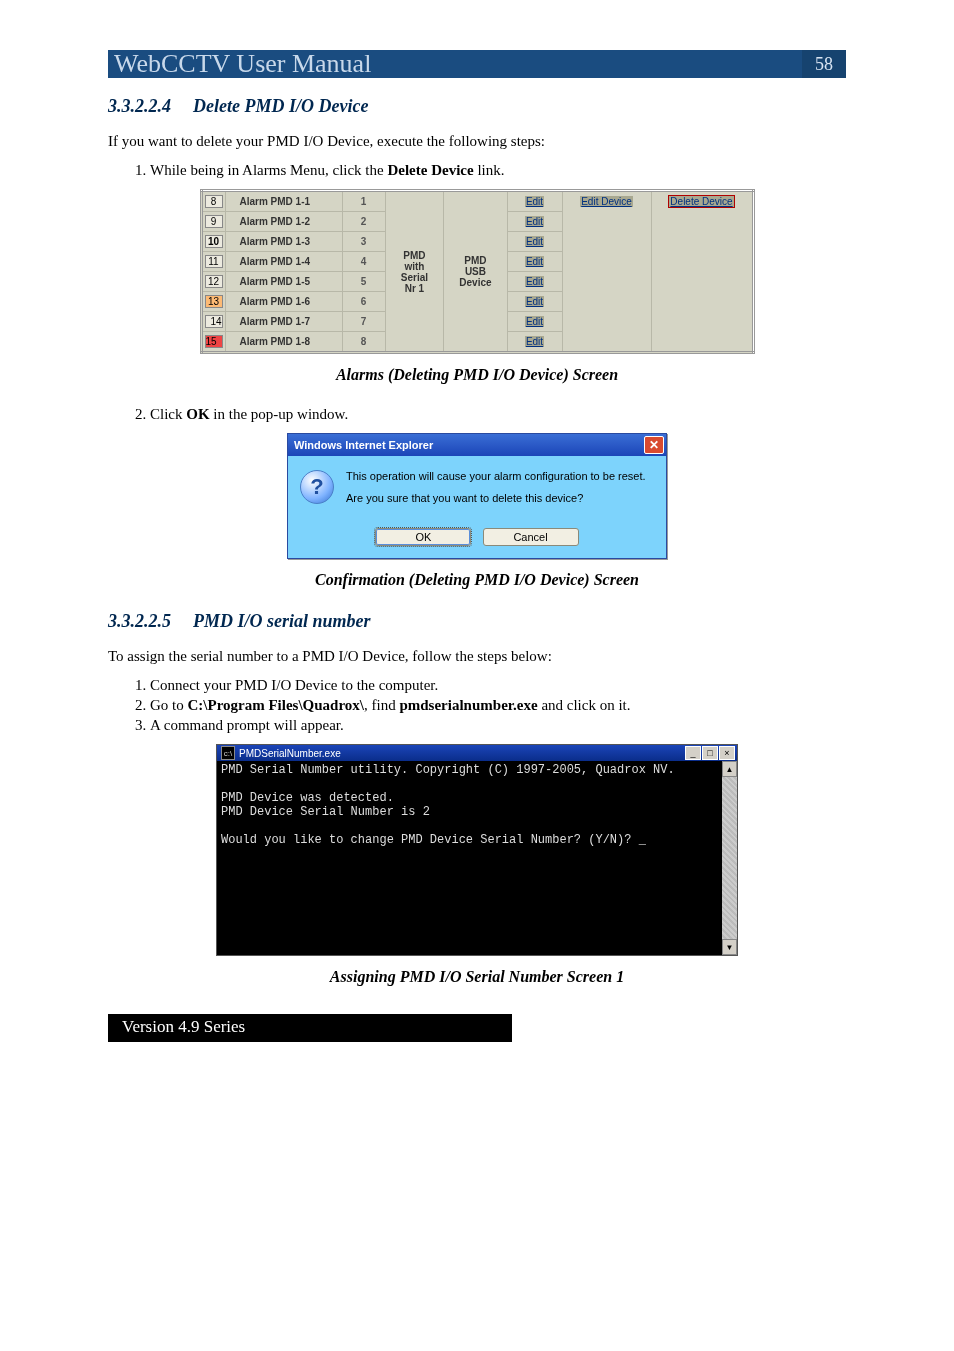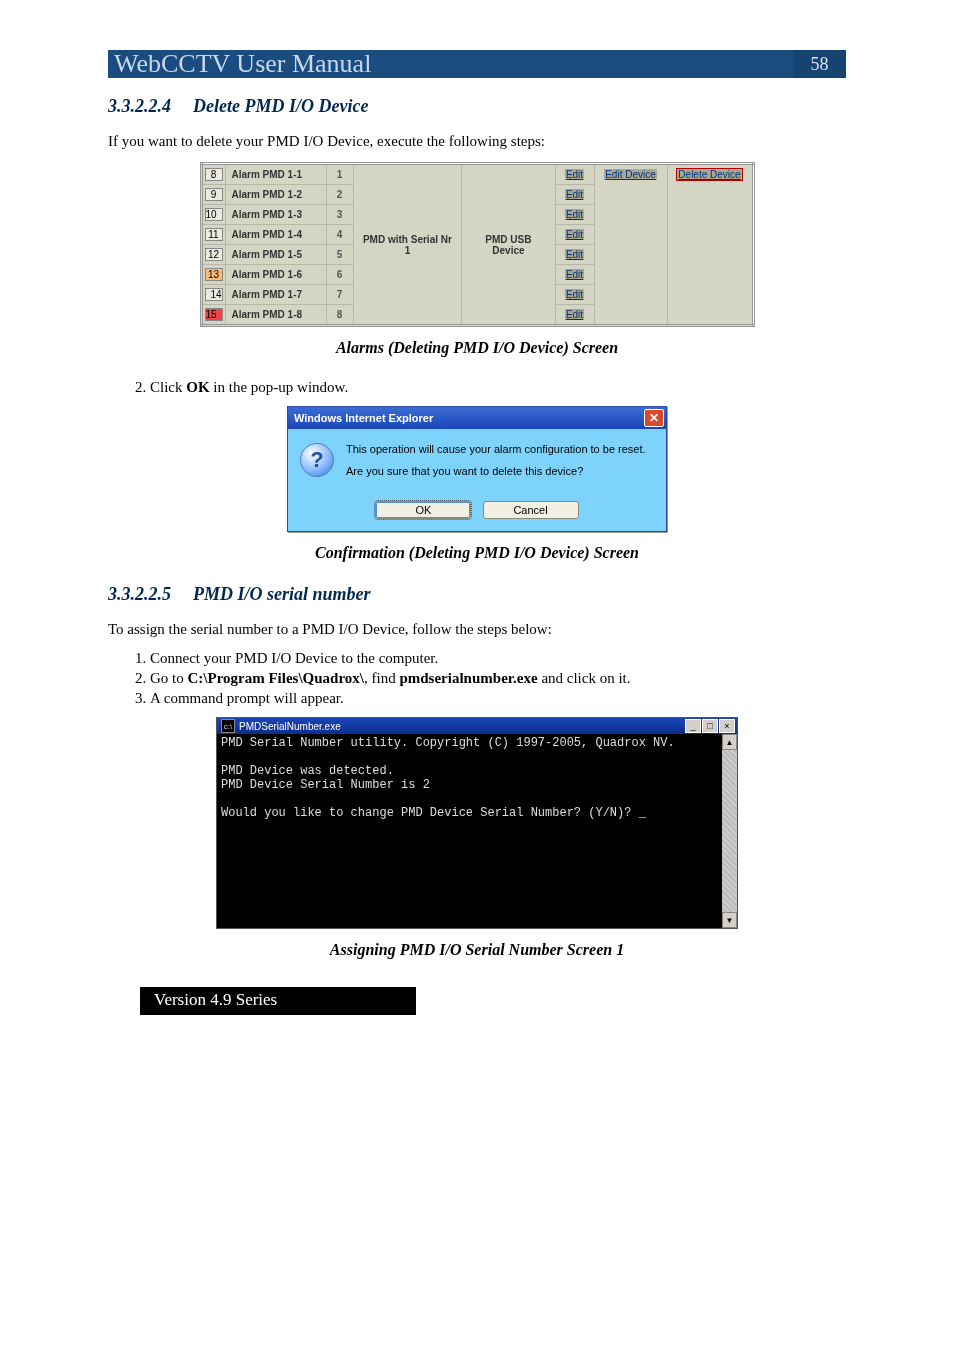--- a/index.html
+++ b/index.html
@@ -25,21 +25,21 @@
     margin-bottom: 18px;
   }
   .header-bar .title {
     flex: 1;
     padding-left: 6px;
     font-size: 26px;
     color: #c8d8ea;
   }
   .header-bar .pagenum {
     background: #16436f;
-    width: 53px;
+    width: 44px;
     text-align: center;
     font-size: 18px;
     color: #d8e4f2;
     align-self: stretch;
     display:flex;
     align-items:center;
     justify-content:center;
   }
   h3.section {
     color: #002750;
@@ -69,21 +69,21 @@
   .alarm-table {
     border: 3px double #999;
     border-collapse: collapse;
     margin: 4px auto 0 auto;
     width: 555px;
     font-family: Tahoma, sans-serif;
     font-size: 10px;
   }
   .alarm-table td {
     border: 1px solid #b8b8a8;
-    padding: 4px 6px;
+    padding: 4px 14px;
     background: #d5d5c5;
     vertical-align: middle;
   }
   .alarm-table td.idxwrap { width:18px; padding:2px; }
   .alarm-table td.name { font-weight: bold; color:#333; width:88px; }
   .alarm-table td.chan { font-weight: bold; color:#555; width:14px; text-align:center;}
   .alarm-table td.mid { font-weight:bold; color:#333; text-align:center; }
   .alarm-table td.editcell { width:26px; text-align:center; }
   .alarm-table td.editdev { width:60px; text-align:center;}
   .alarm-table td.deldev { width:72px; text-align:center;}
@@ -203,41 +203,45 @@
   .footer {
     margin-top: 28px;
     height: 28px;
     display:flex;
   }
   .footer .version {
     background:#000;
     color:#fff;
     font-size:17px;
     padding:3px 14px;
-    width:276px;
+    width:404px;
     box-sizing:border-box;
-    margin-left:32px;
   }
 </style>
 </head>
 <body>
 
 <div class="page">
 
   <div class="header-bar">
     <div class="title">WebCCTV User Manual</div>
     <div class="pagenum">58</div>
   </div>
 
   <h3 class="section">
     <span class="num">3.3.2.2.4</span><span>Delete PMD I/O Device</span>
   </h3>
 
   <p class="body">If you want to delete your PMD I/O Device, execute the following steps:</p>
 
+  <ol class="steps" start="1">
+    <li>
+      <span>While being in Alarms Menu, click the </span><b>Delete Device</b><span> link.</span>
+    </li>
+  </ol>
 
   <table class="alarm-table">
     <tbody id="alarm-rows">
         <tr>
           <td class="idxwrap">
             <div class="idx" style="border: 1px solid rgb(136, 136, 136); background: rgb(236, 234, 223); text-align: center;">8</div>
           </td>
           <td class="name">Alarm PMD 1-1</td>
           <td class="chan">1</td>
           <td class="mid" rowspan="8">PMD with Serial Nr 1</td>
@@ -249,21 +253,21 @@
         <tr>
           <td class="idxwrap">
             <div class="idx" style="border: 1px solid rgb(136, 136, 136); background: rgb(236, 234, 223); text-align: center;">9</div>
           </td>
           <td class="name">Alarm PMD 1-2</td>
           <td class="chan">2</td>
           <td class="editcell"><span class="ulink">Edit</span></td>
         </tr>
         <tr>
           <td class="idxwrap">
-            <div class="idx" style="border: 1px solid rgb(136, 136, 136); background: rgb(236, 234, 223); text-align: left;">10</div>
+            <div class="idx" style="border: 1px solid rgb(136, 136, 136); background: rgb(236, 234, 223); text-align: center; font-weight: bold;">10</div>
           </td>
           <td class="name">Alarm PMD 1-3</td>
           <td class="chan">3</td>
           <td class="editcell"><span class="ulink">Edit</span></td>
         </tr>
         <tr>
           <td class="idxwrap">
             <div class="idx" style="border: 1px solid rgb(136, 136, 136); background: rgb(236, 234, 223); text-align: center;">11</div>
           </td>
           <td class="name">Alarm PMD 1-4</td>

